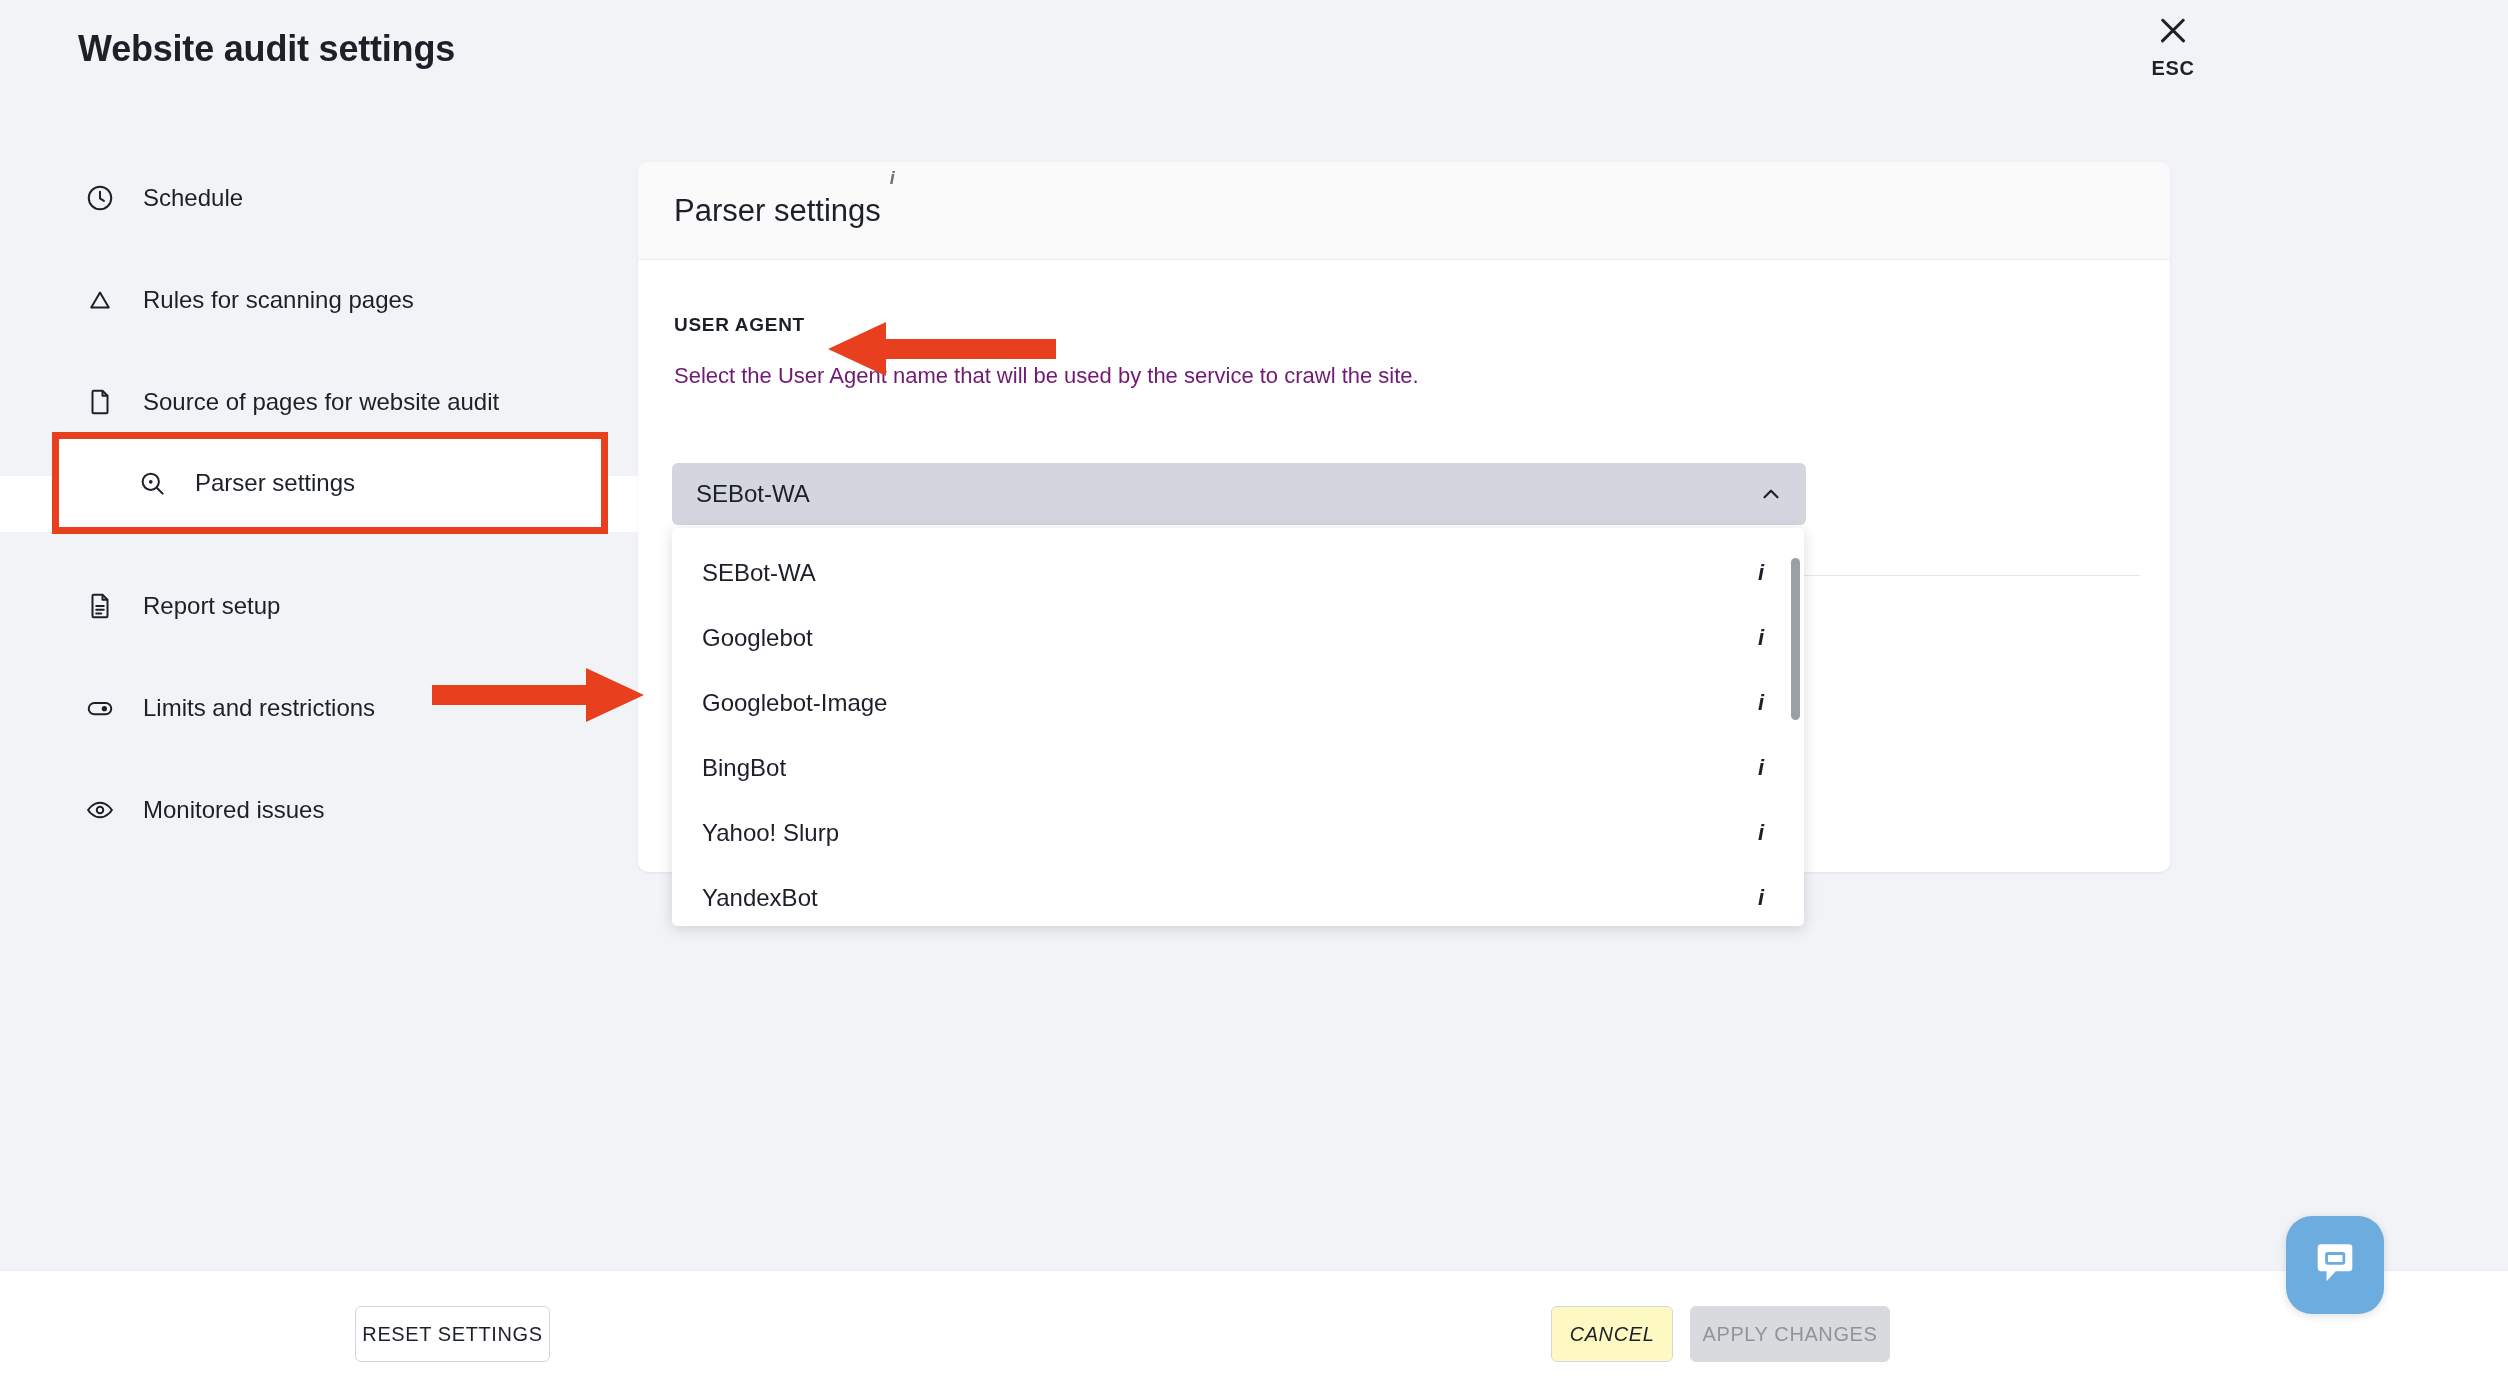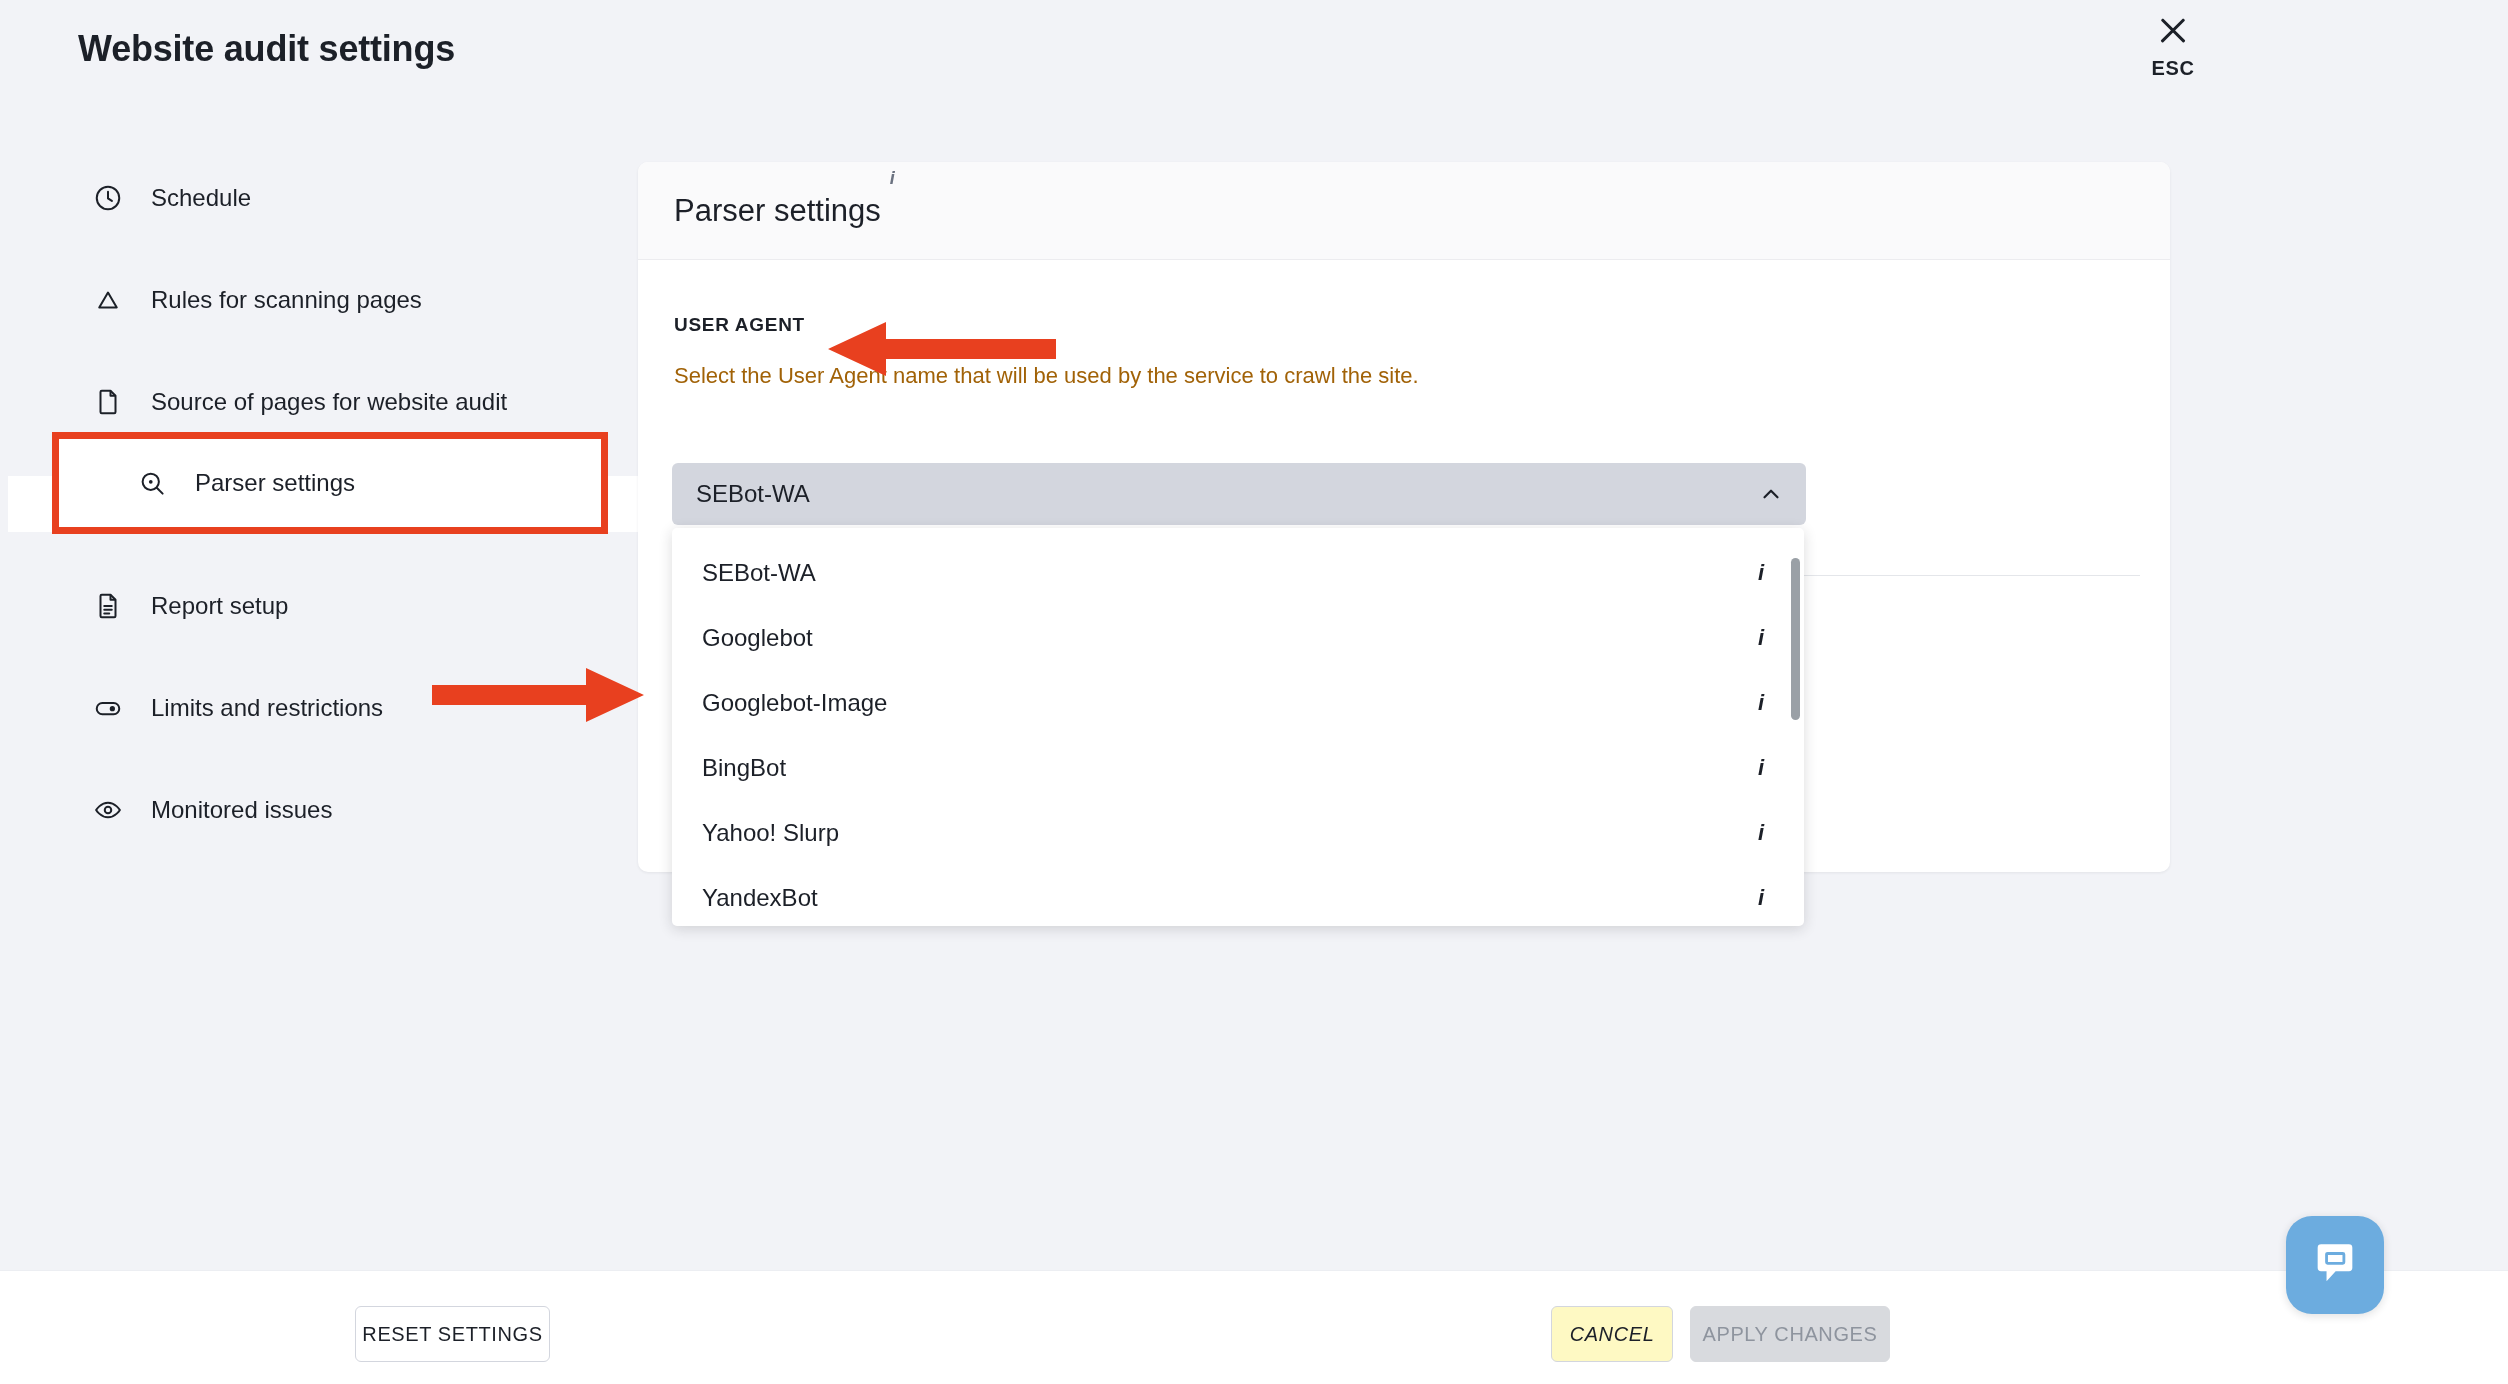--- a/index.html
+++ b/index.html
@@ -31,21 +31,21 @@
     width: 32px; height: 3.4px; background: #1c2028; border-radius: 1px;
   }
   .esc-x:before { transform: rotate(45deg); }
   .esc-x:after  { transform: rotate(-45deg); }
   .esc-label {
     margin-top: 9px; font-size: 20px; font-weight: 600;
     color: #1c2028; letter-spacing: 0.6px;
   }
 
   
-  .sidebar { position: absolute; left: 8px; top: 170px; width: 640px; text-align: right; }
+  .sidebar { position: absolute; left: 0; top: 170px; width: 640px; text-align: right; }
   .side-item {
     display: flex; align-items: center;
     height: 56px; padding-left: 85px; margin-bottom: 46px;
     cursor: pointer; color: #1c2028;
   }
   .side-item .ico {
     width: 30px; height: 30px; flex: none;
     display: flex; align-items: center; justify-content: center;
     margin-right: 28px;
   }
@@ -84,21 +84,21 @@
     font-size: 18px; font-style: italic; font-weight: 700;
     color: #6b7280; margin-left: 9px; align-self: flex-start;
     margin-top: 6px; cursor: pointer;
   }
   .card-body { padding: 54px 36px 0 36px; position: relative; }
   .field-label {
     font-size: 19px; font-weight: 700; color: #1c2028;
     letter-spacing: 0.7px;
   }
   .field-desc {
-    margin-top: 27px; font-size: 22px; color: #a16207; font-weight: 400;
+    margin-top: 27px; font-size: 22px; color: #701a75; font-weight: 400;
   }
 
   
   .select-box {
     position: absolute; left: 672px; top: 463px;
     width: 1134px; height: 62px;
     background: #d3d6de; border-radius: 6px;
     display: flex; align-items: center;
     padding: 0 22px 0 24px; cursor: pointer;
     z-index: 6;

